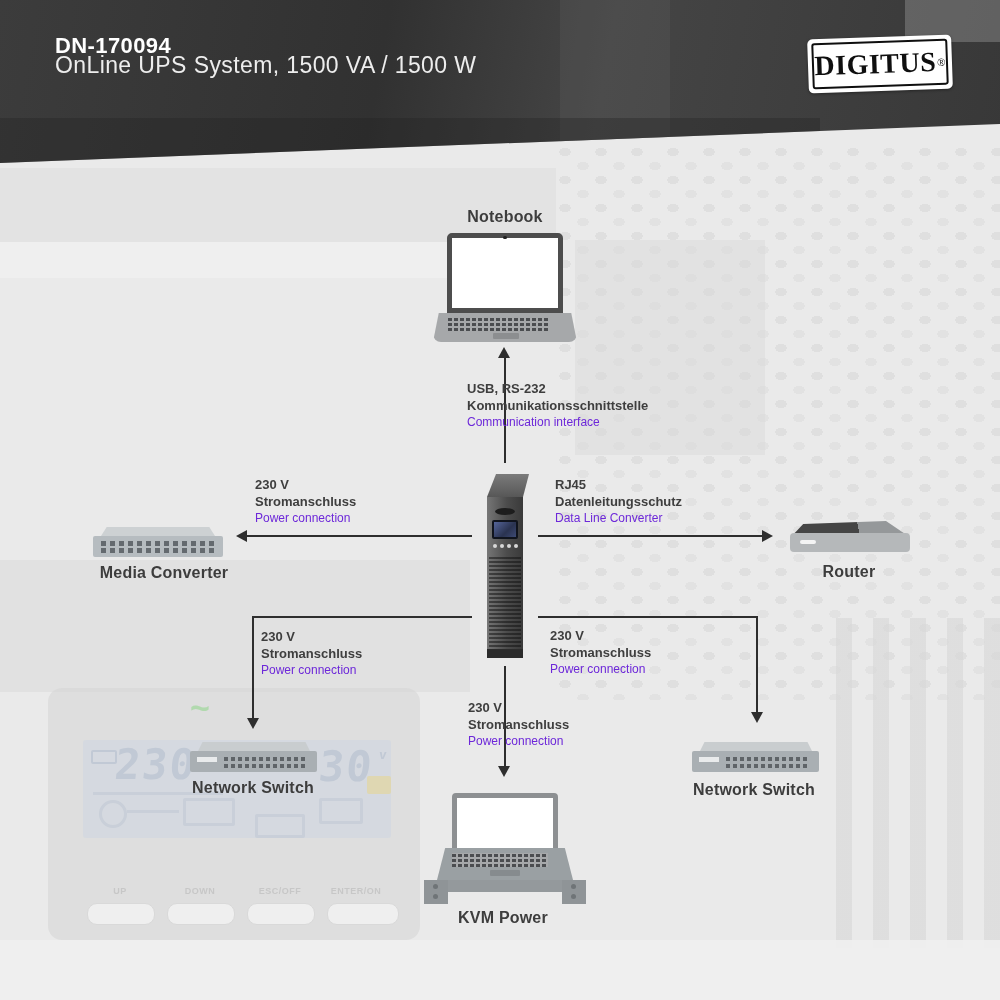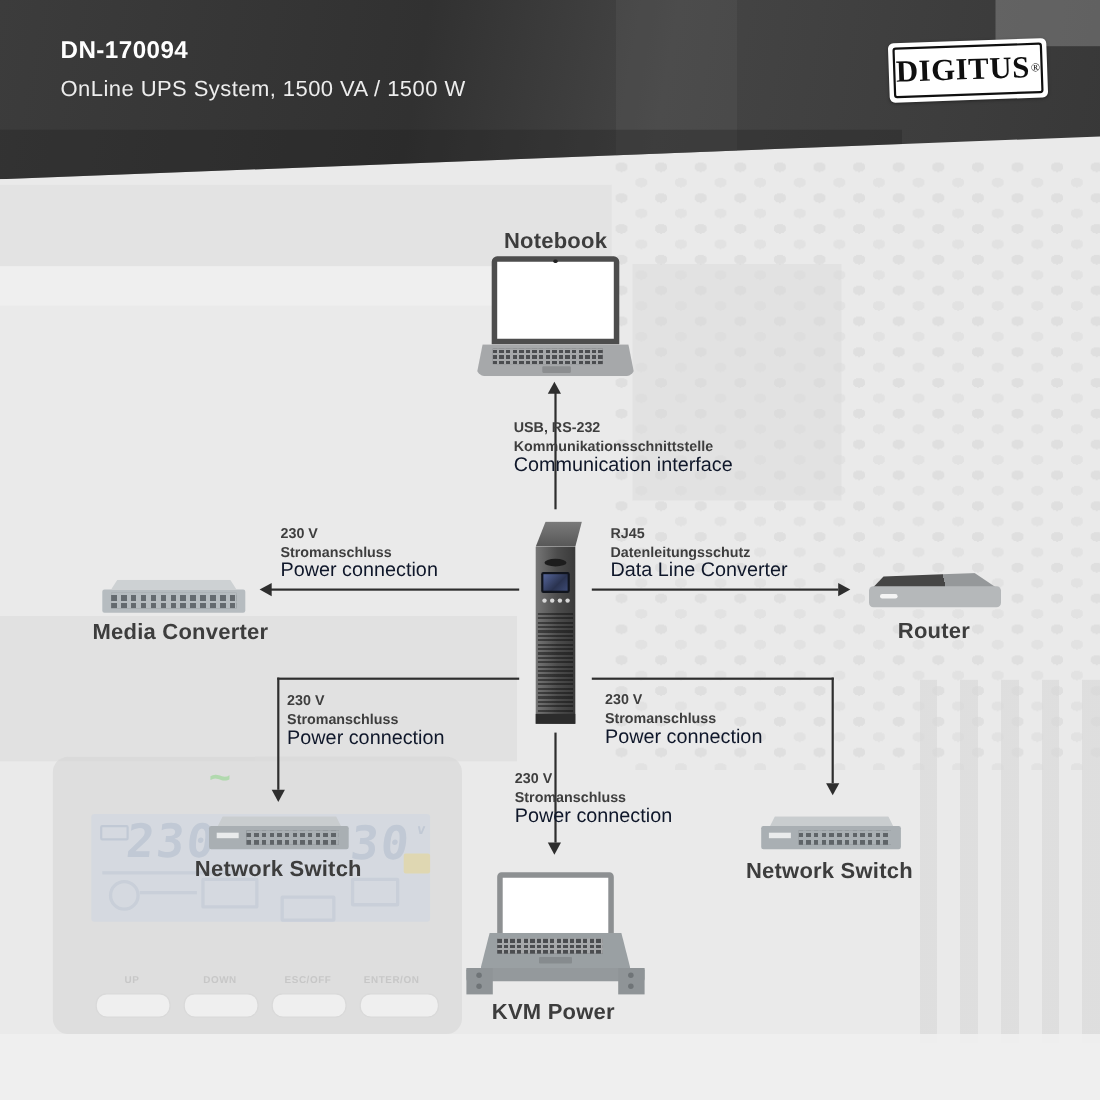--- a/index.html
+++ b/index.html
@@ -35,34 +35,34 @@
   .panel-btn-label{font-size:9px;font-weight:bold;color:#b3b3b3;letter-spacing:.5px;text-align:center;}
 
   
   .topbar{left:0;top:0;width:1000px;height:170px;
     background:linear-gradient(100deg,#3c3c3c 0%,#313131 38%,#454545 60%,#383838 100%);
     clip-path:polygon(0 0,100% 0,100% 124px,0 163px);}
   .topbar-shape1{left:560px;top:0;width:110px;height:160px;background:#5a5a5a;opacity:.35;}
   .topbar-shape2{right:0;top:0;width:95px;height:42px;background:#8a8a8a;opacity:.5;}
   .topbar-shape3{left:0;top:118px;width:820px;height:45px;background:#222;opacity:.35;}
   .model{left:55px;top:33px;font-size:22px;font-weight:bold;color:#ffffff;letter-spacing:.4px;}
-  .subtitle{left:55px;top:70px;font-size:20px;color:#ededed;letter-spacing:.4px;}
+  .subtitle{left:55px;top:52px;font-size:23px;color:#ededed;letter-spacing:.4px;}
 
   .logo{left:808px;top:37px;width:144px;height:54px;background:#ffffff;border-radius:5px;
         transform:rotate(-2deg);box-shadow:0 1px 3px rgba(0,0,0,.4);}
   .logo-inner{position:absolute;left:4px;top:4px;right:4px;bottom:4px;border:2px solid #0f0f0f;
         border-radius:3px;display:flex;align-items:center;justify-content:center;}
   .logo-text{font-family:"Liberation Serif",serif;font-weight:bold;font-size:28px;color:#0f0f0f;letter-spacing:.5px;}
   .logo-reg{font-family:"Liberation Serif",serif;font-size:11px;color:#0f0f0f;vertical-align:14px;margin-left:1px;}
 
   
-  .dev-label{text-align:center;font-size:20px;font-weight:bold;color:#3d3d3d;width:200px;letter-spacing:.2px;}
+  .dev-label{text-align:center;font-size:16px;font-weight:bold;color:#3d3d3d;width:200px;letter-spacing:.2px;}
   .conn{width:200px;line-height:16.5px;font-size:13px;color:#3e3e3e;}
   .conn .b{font-weight:bold;display:block;}
-  .conn .t{display:block;color:#0f172a;font-size:18px;}
+  .conn .t{display:block;color:#6d28d9;font-size:12px;}
   .conn-wide{width:260px;}
 
   
   .ln{background:#2e2e2e;}
   .head{width:0;height:0;}
   .head-up{border-left:6px solid transparent;border-right:6px solid transparent;border-bottom:11px solid #2e2e2e;}
   .head-down{border-left:6px solid transparent;border-right:6px solid transparent;border-top:11px solid #2e2e2e;}
   .head-left{border-top:6px solid transparent;border-bottom:6px solid transparent;border-right:11px solid #2e2e2e;}
   .head-right{border-top:6px solid transparent;border-bottom:6px solid transparent;border-left:11px solid #2e2e2e;}
 

